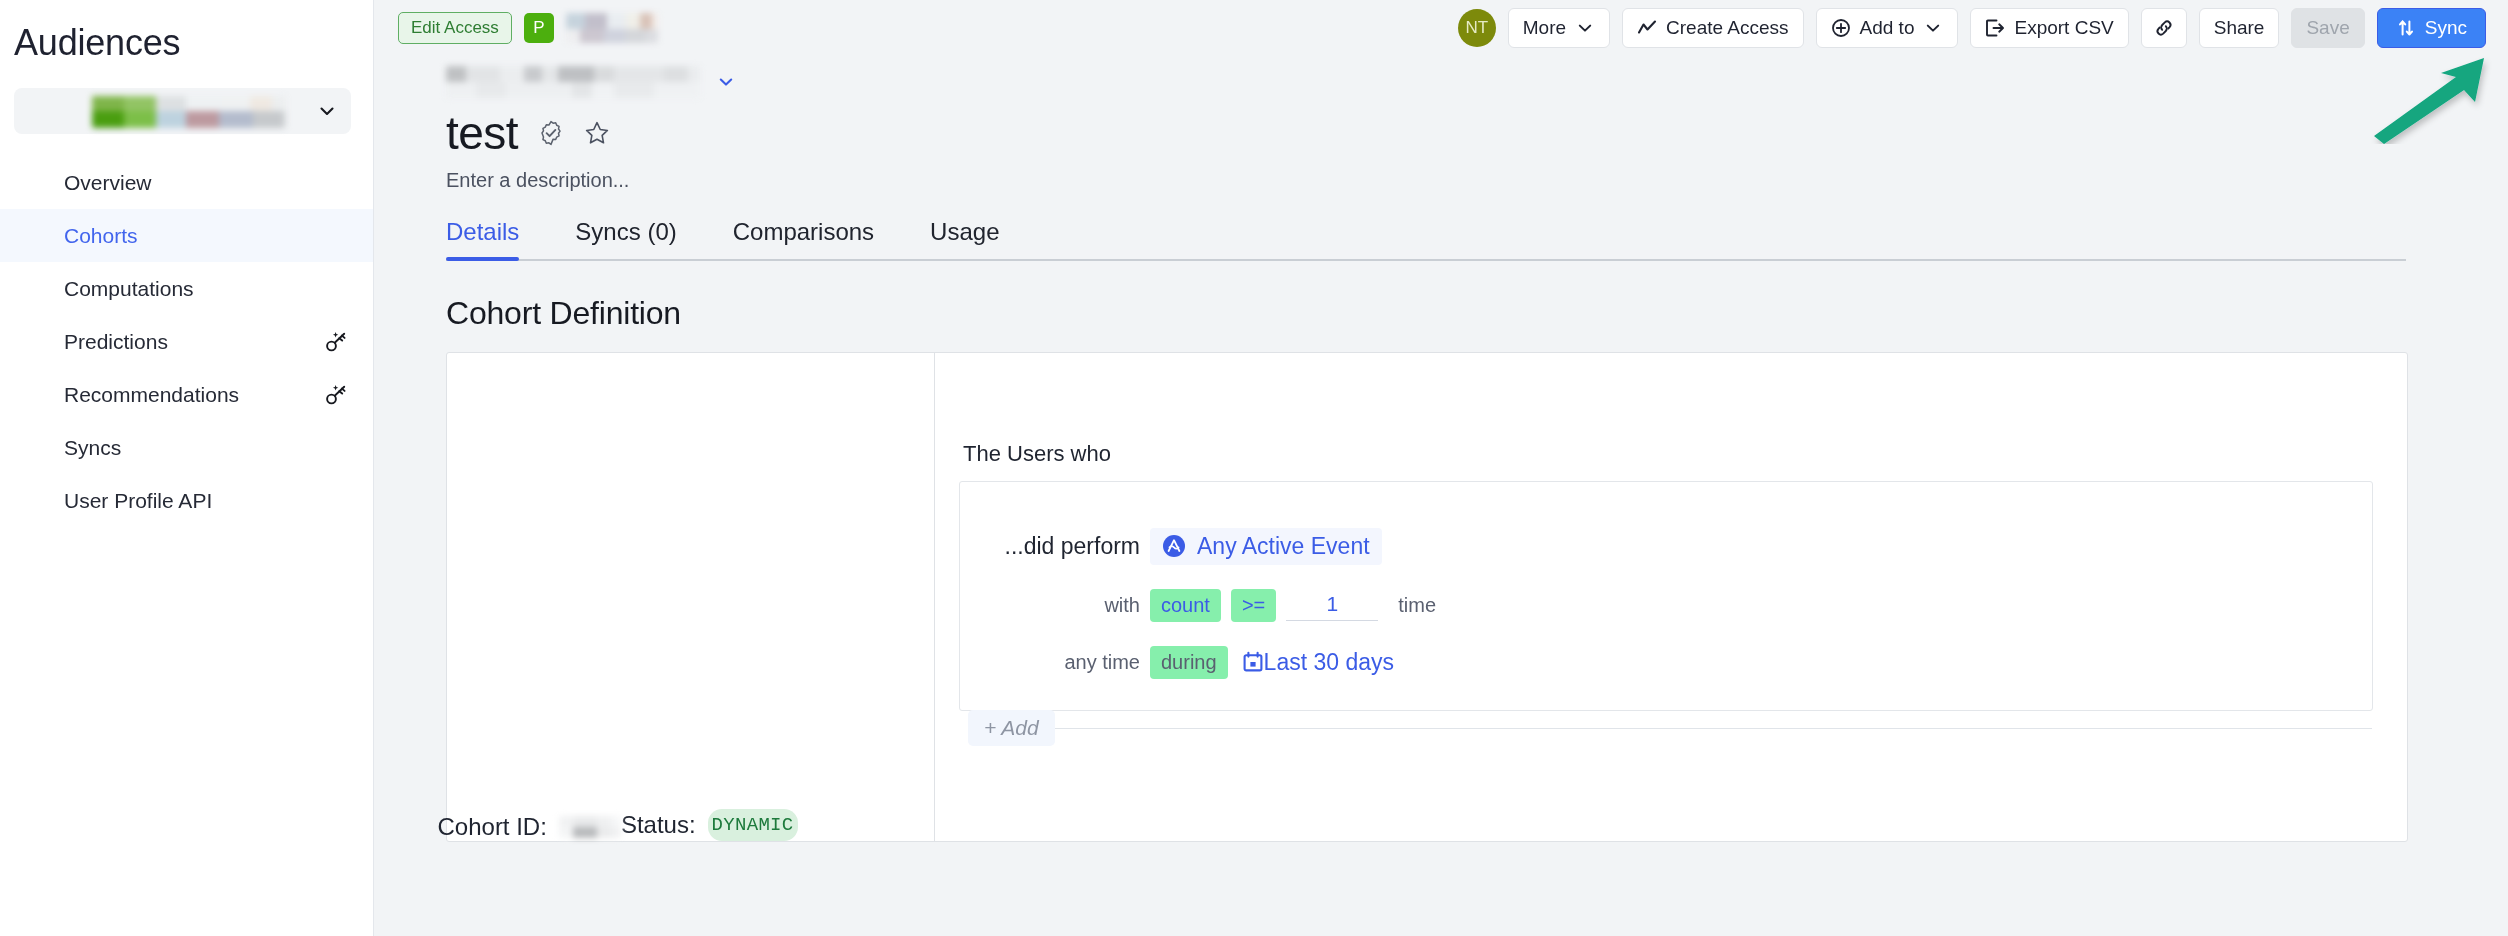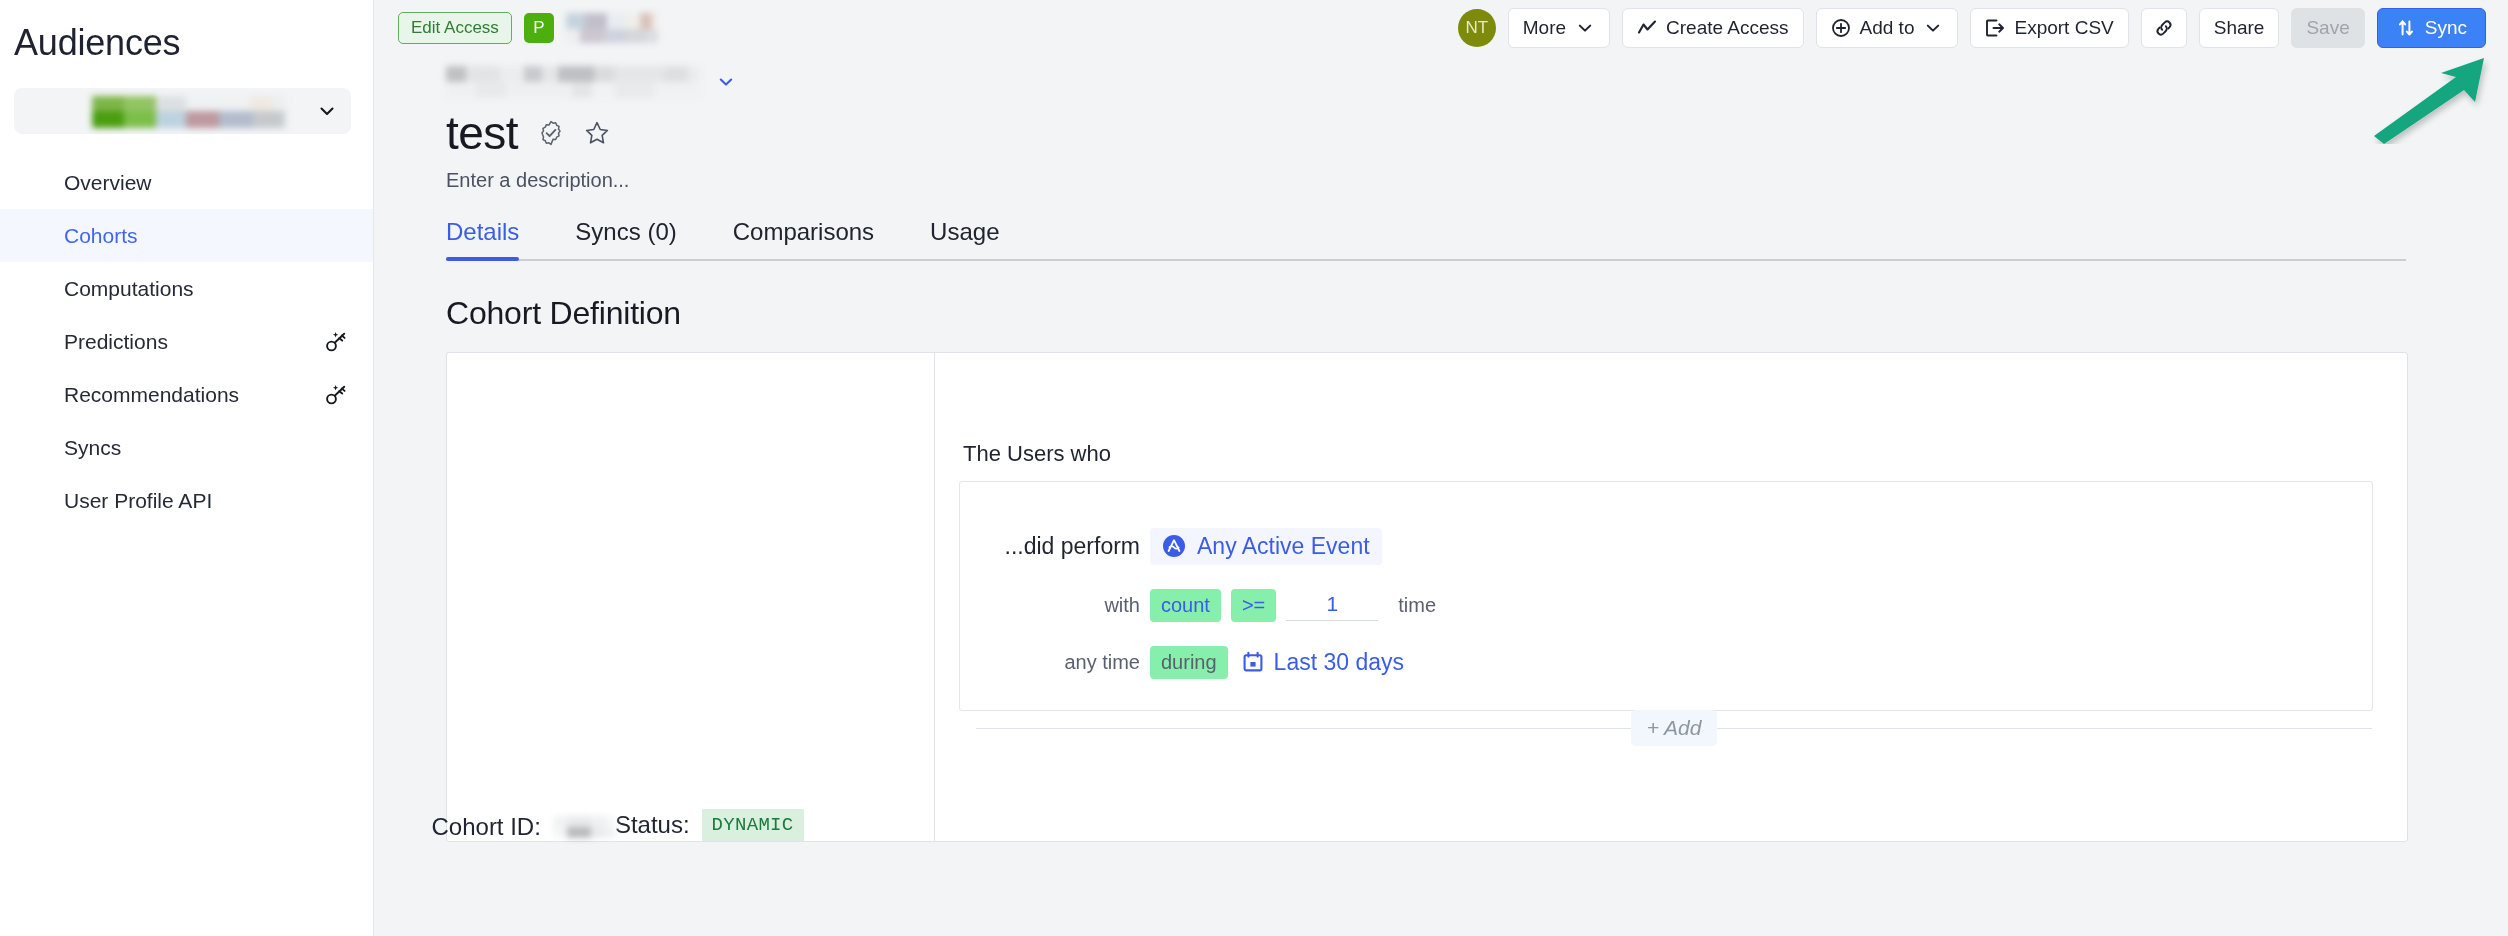--- a/index.html
+++ b/index.html
@@ -347,22 +347,22 @@
   .cid-blur i:nth-child(5){ left:0;  top:11px;width:14px; height:11px; background:#f4f5f6; }
   .cid-blur i:nth-child(6){ left:14px;top:11px;width:24px; height:11px; background:#b8babc; }
   .cid-blur i:nth-child(7){ left:38px;top:11px;width:14px; height:11px; background:#eaebec; }
   .cid-blur i:nth-child(8){ left:52px;top:11px;width:10px; height:11px; background:#f0f1f2; }
 
   .status-badge {
     background: #d9f0de;
     color: #1d7a3c;
     font-family: "Liberation Mono", monospace;
     font-size: 19px;
-    padding: 5px 10px;
-    border-radius: 1px;
+    padding: 5px 4px;
+    border-radius: 14px;
     letter-spacing: 0.3px;
   }
 
   .def-right {
     flex: 1 1 auto;
     padding: 88px 34px 0 24px;
     position: relative;
   }
 
   .users-who {
@@ -442,35 +442,33 @@
 
   .q-unit {
     font-size: 20px;
     color: #5a6070;
     margin-left: 10px;
   }
 
   .date-pill {
     display: inline-flex;
     align-items: center;
-    gap: 10px;
     cursor: pointer;
     margin-left: 4px;
     justify-content: flex-end;
   }
   .cal-ico { width: 22px; height: 22px; display: block; }
   .date-label { font-size: 23px; color: #3b5ce6; }
 
   .add-row {
     position: absolute;
-    left: 16px; right: 0;
+    left: 8px; right: 0;
     bottom: -36px;
     display: flex;
     align-items: center;
-    justify-content: center;
   }
   .add-line {
     position: absolute;
     left: 0; right: 0; top: 50%;
     height: 1px;
     background: #e0e4e9;
   }
   .add-btn {
     position: relative;
     background: #f2f6fd;

